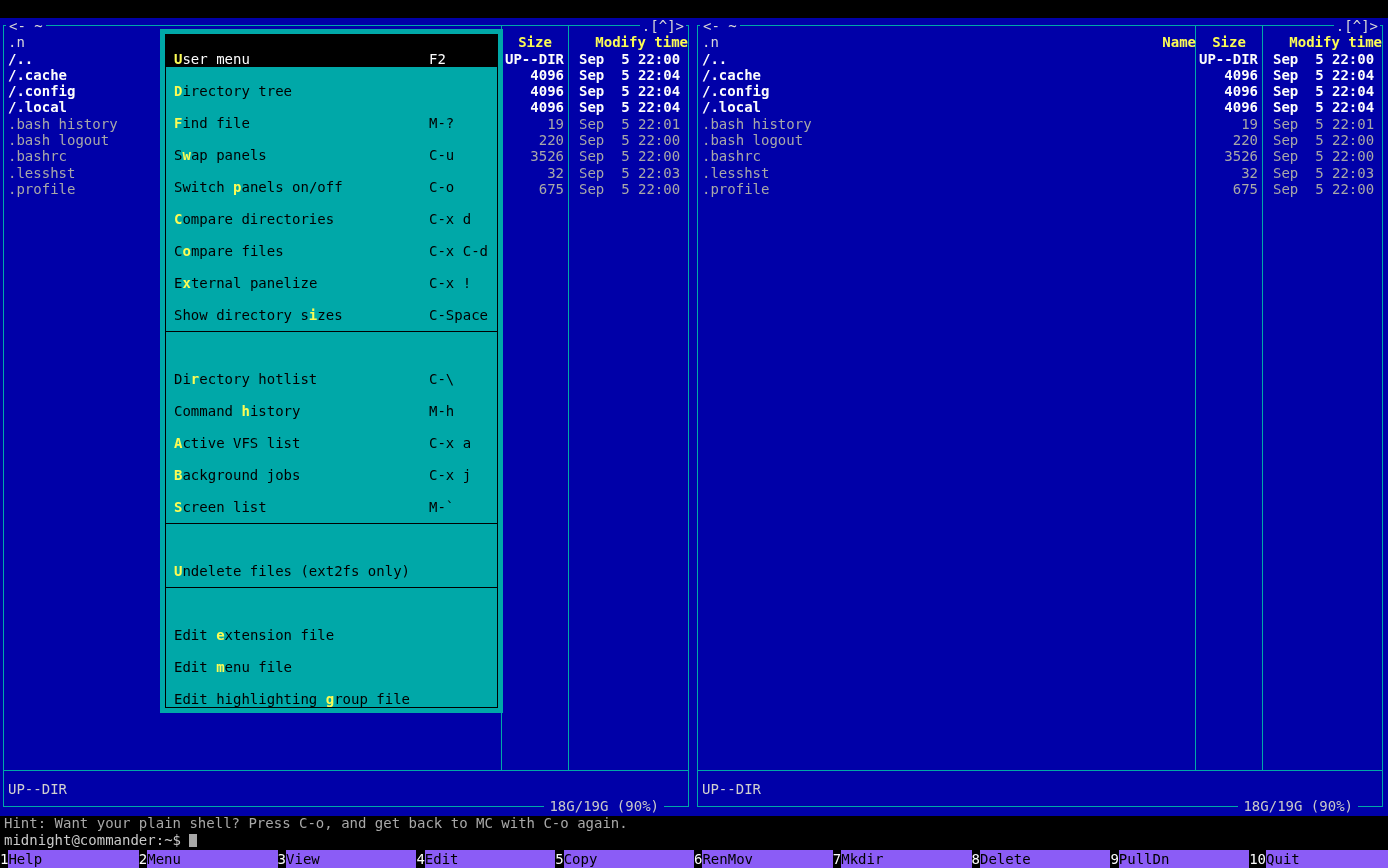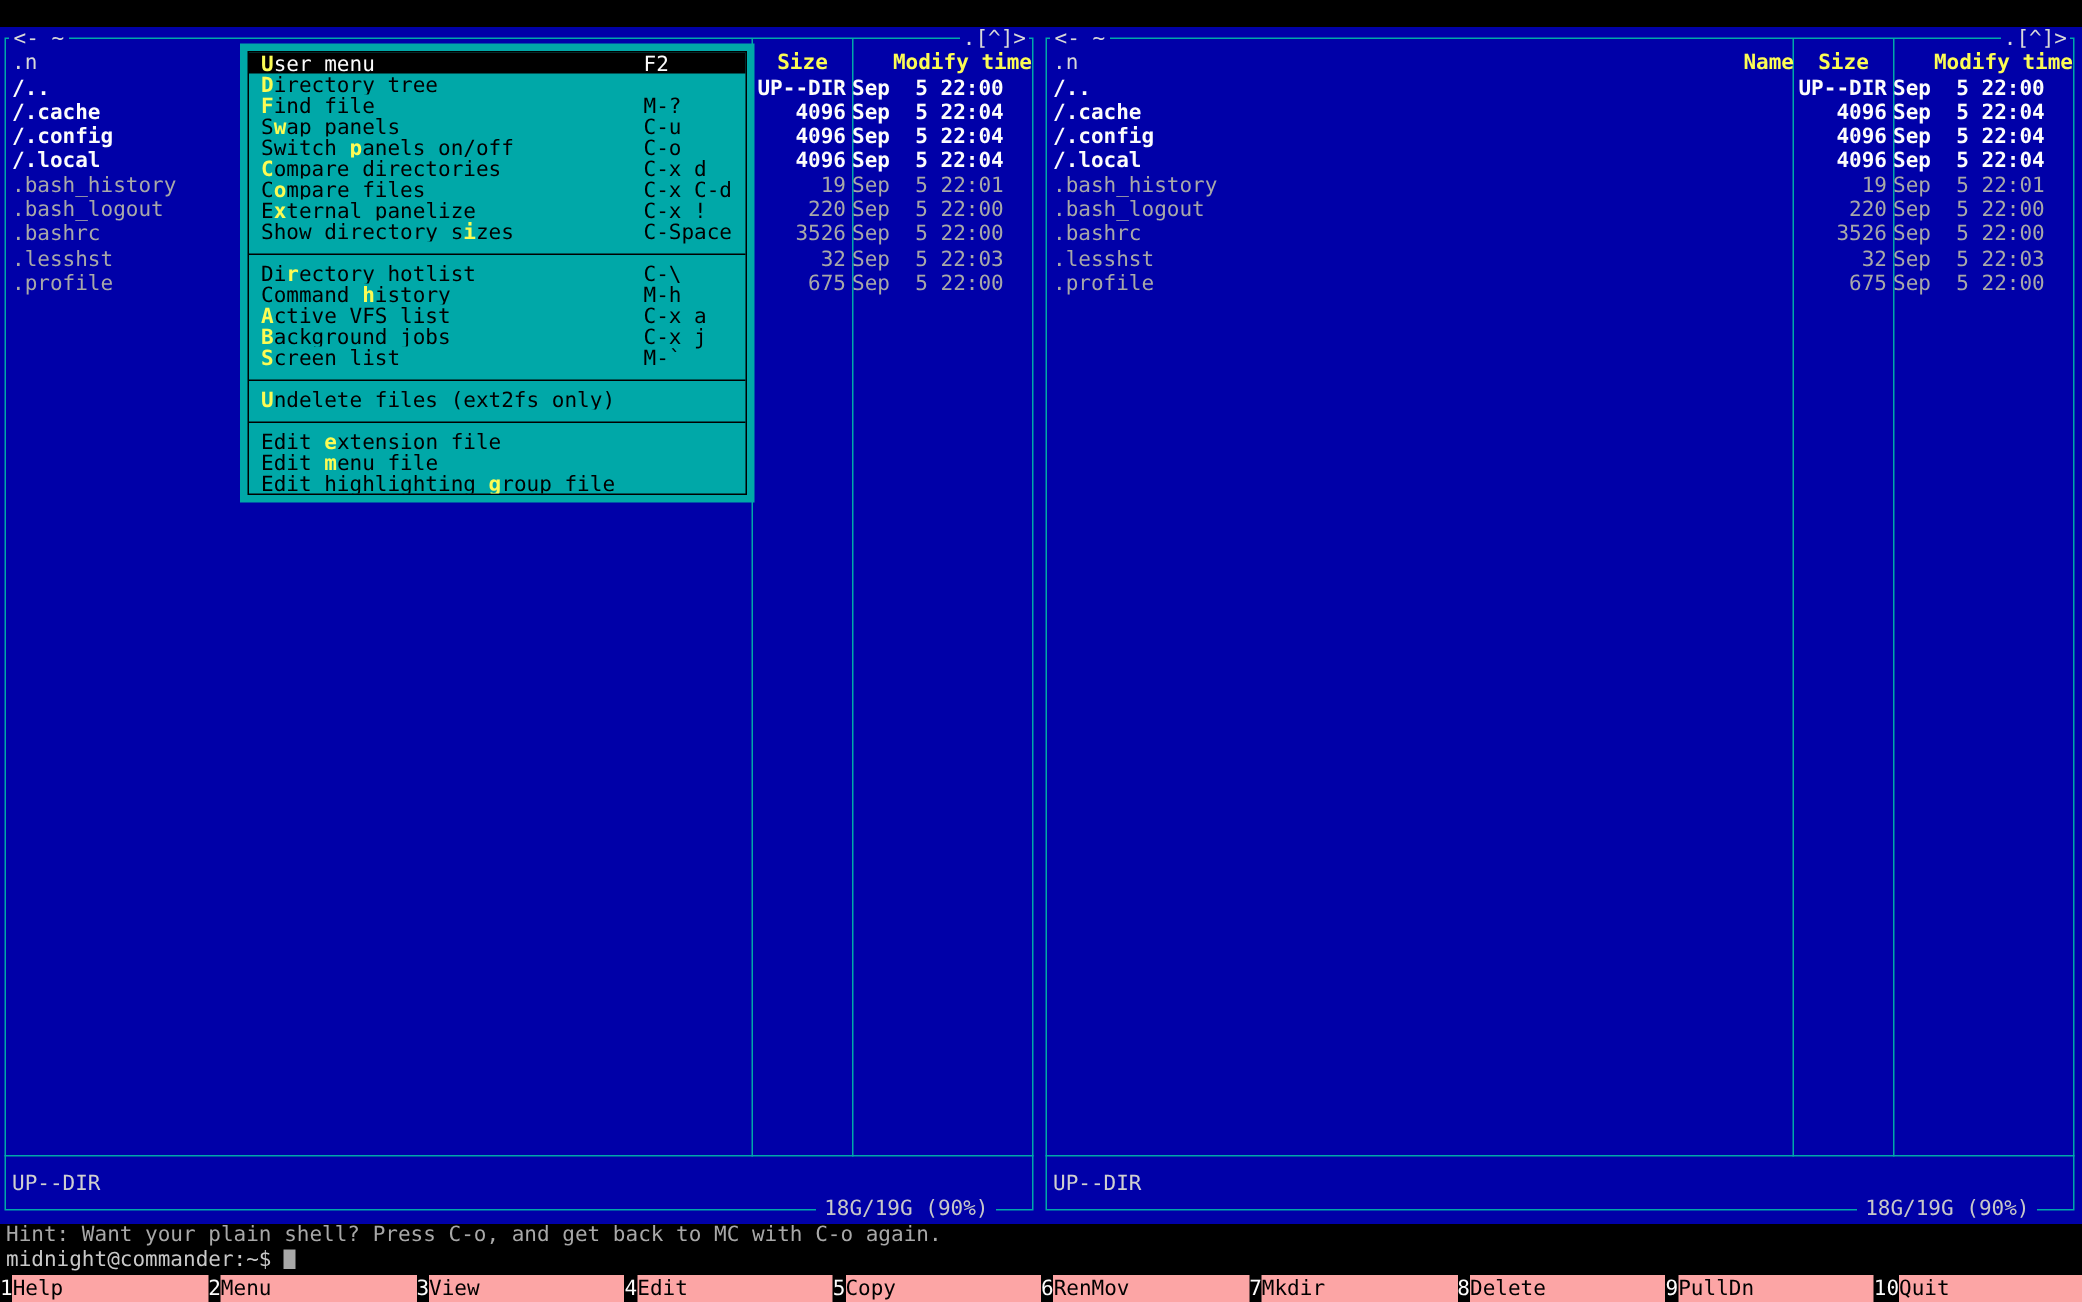--- a/index.html
+++ b/index.html
@@ -32,50 +32,50 @@
   .hdr { position:absolute; top:16.3px; left:4px; right:6px; height:16.3px; line-height:16.3px; display:flex; }
   .sortind { position:absolute; left:4px; color:#d8d8d8; }
   .hname { flex:1; text-align:right; color:#fcfc54; font-weight:bold; }
   .hsize { width:66px; text-align:center; color:#fcfc54; font-weight:bold; }
   .htime { width:120px; text-align:right; color:#fcfc54; font-weight:bold; }
   .files { position:absolute; top:32.6px; left:4px; right:6px; }
   .frow { display:flex; height:16.3px; line-height:16.3px; color:#a8a8a8; }
   .frow.dir { color:#fcfcfc; font-weight:bold; }
   .fname { flex:1; padding-left:4px; white-space:pre; overflow:hidden; }
   .fsize { width:66px; text-align:right; padding-right:4px; white-space:pre; }
-  .ftime { width:120px; padding-left:0; white-space:pre; }
+  .ftime { width:120px; padding-left:11px; white-space:pre; }
   .hsep { position:absolute; left:3px; right:5px; top:752px; height:1px; background:#00a8a8; }
   .ministatus { position:absolute; left:8px; top:763px; height:16.3px; line-height:16.3px;
     color:#d0d0d0; white-space:pre; }
   .usage { position:absolute; right:30px; top:780px; height:16.3px; line-height:16.3px;
     background:#0000a8; padding:0 5px; color:#c8c8c8; white-space:pre; z-index:2; }
 
   
   .dropdown { position:absolute; left:160px; top:29px; width:343px; background:#00a8a8;
     padding:5px; z-index:10; }
   .dframe { border:1px solid #000; }
-  .mi { display:flex; height:14px; line-height:16.3px; padding:0 4px 0 8px; color:#000; white-space:pre; }
+  .mi { display:flex; height:32px; line-height:16.3px; padding:0 4px 0 8px; color:#000; white-space:pre;align-items:flex-end; }
   .mi .lbl { flex:1; white-space:pre; overflow:hidden; }
   .mi .hot { color:#fcfc54; font-weight:bold; }
   .mi .short { width:64px; white-space:pre; }
   .mi.selected { background:#000; color:#fcfcfc; }
   .mi.sep { padding:0; position:relative; }
   .mi.sep::after { content:""; position:absolute; left:0; right:0; top:8px; height:1px; background:#000; }
 
   
   .hintline { position:absolute; left:4px; top:815px; height:17px; line-height:17px;
     color:#a8a8a8; white-space:pre; }
   .promptline { position:absolute; left:4px; top:832px; height:17px; line-height:17px;
     color:#c8c8c8; white-space:pre; }
   .cursor { display:inline-block; width:8px; height:13px; background:#a8a8a8;
     vertical-align:-2px; margin-left:8px; }
   .fbar { position:absolute; left:0; top:850px; width:1388px; height:18px; display:flex; }
   .fkey { width:138.8px; display:flex; height:18px; line-height:18px; }
   .fnum { color:#fcfcfc; white-space:pre; }
-  .flabel { flex:1; background:#fca5a5; color:#000; white-space:pre; }
+  .flabel { flex:1; background:#8b5cf6; color:#000; white-space:pre; }
 </style>
 </head>
 <body>
 
 <div class="screen">
 
   <div class="menubar">
 
   <div class="mbitem">
         <span>Left</span>

